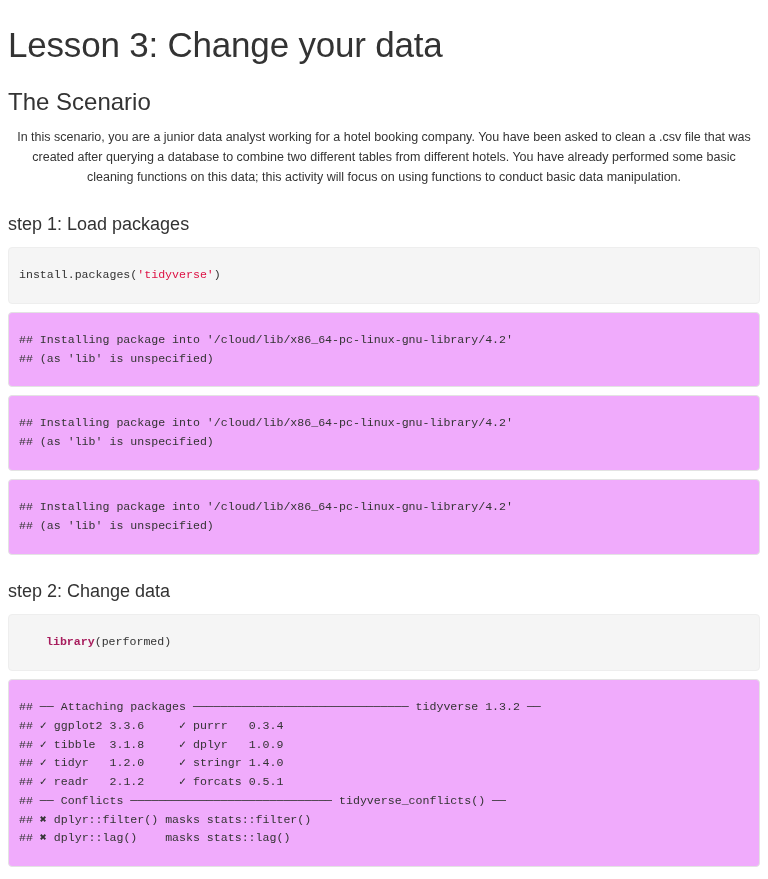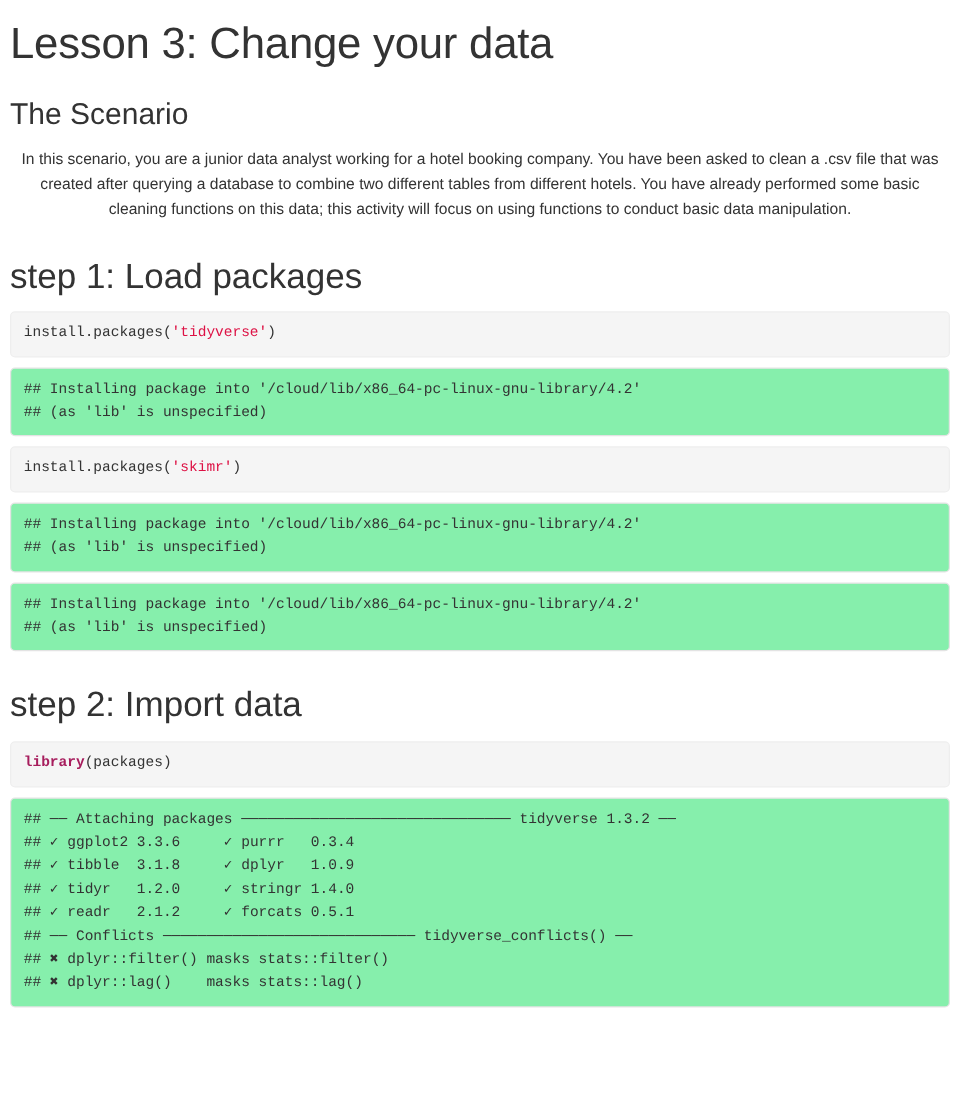--- a/index.html
+++ b/index.html
@@ -16,100 +16,99 @@
   .page {
     padding: 0 8px 6px 8px;
     box-sizing: border-box;
     width: 768px;
   }
   h1.doc-title {
     font-family: "Liberation Sans", sans-serif;
     font-size: 35px;
     font-weight: normal;
     color: #333333;
-    margin: 14px 0 0 0;
+    margin: 24px 0 0 0;
     line-height: 1.2;
     letter-spacing: -0.2px;
   }
   h2.section-heading {
     font-family: "Liberation Sans", sans-serif;
     font-size: 24px;
     font-weight: normal;
     color: #333333;
     margin: 22px 0 10px 0;
     line-height: 1.2;
   }
   h2.step-heading {
     font-family: "Liberation Sans", sans-serif;
-    font-size: 28px;
+    font-size: 18px;
     font-weight: normal;
     color: #333333;
     margin: 26px 0 12px 0;
     line-height: 1.2;
   }
   p.scenario-text {
     font-size: 12.5px;
     line-height: 1.62;
     color: #333333;
     margin: 0 0 6px 0;
     text-align: center;
   }
   pre {
     font-family: "Liberation Mono", "DejaVu Sans Mono", monospace;
     font-size: 11.6px;
     line-height: 1.62;
     margin: 0 0 8px 0;
-    padding: 8px 10px;
+    padding: 18px 10px;
     border-radius: 4px;
     white-space: pre;
     overflow: hidden;
     color: #333333;
     box-sizing: border-box;
   }
   pre.code-input {
     background: #f5f5f5;
     border: 1px solid #eeeeee;
   }
   pre.code-output {
-    background: #86efac;
+    background: #f0abfc;
     border: 1px solid #e3e3e3;
   }
   .str { color: #d14; }
-  .kw  { color: #a71d5d; font-weight: bold; }
+  .kw  { color: #a71d5d; font-weight: bold; margin-left: 27px; }
 </style>
 </head>
 <body>
 
 <div class="page">
 
   <h1 class="doc-title">Lesson 3: Change your data</h1>
 
   <h2 class="section-heading">The Scenario</h2>
 
   <p class="scenario-text">In this scenario, you are a junior data analyst working for a hotel booking company. You have been asked to clean a .csv file that was created after querying a database to combine two different tables from different hotels. You have already performed some basic cleaning functions on this data; this activity will focus on using functions to conduct basic data manipulation.</p>
 
   <h2 class="step-heading">step 1: Load packages</h2>
 
   <pre class="code-input"><span>install.packages(</span><span class="str">'tidyverse'</span><span>)</span></pre>
 
   <pre class="code-output">## Installing package into '/cloud/lib/x86_64-pc-linux-gnu-library/4.2'
 ## (as 'lib' is unspecified)</pre>
 
-  <pre class="code-input"><span>install.packages(</span><span class="str">'skimr'</span><span>)</span></pre>
 
   <pre class="code-output">## Installing package into '/cloud/lib/x86_64-pc-linux-gnu-library/4.2'
 ## (as 'lib' is unspecified)</pre>
 
 
   <pre class="code-output">## Installing package into '/cloud/lib/x86_64-pc-linux-gnu-library/4.2'
 ## (as 'lib' is unspecified)</pre>
 
-  <h2 class="step-heading">step 2: Import data</h2>
+  <h2 class="step-heading">step 2: Change data</h2>
 
-  <pre class="code-input"><span class="kw">library</span><span>(packages)</span></pre>
+  <pre class="code-input"><span class="kw">library</span><span>(performed)</span></pre>
 
   <pre class="code-output">## ── Attaching packages ─────────────────────────────── tidyverse 1.3.2 ──
 ## ✓ ggplot2 3.3.6     ✓ purrr   0.3.4
 ## ✓ tibble  3.1.8     ✓ dplyr   1.0.9
 ## ✓ tidyr   1.2.0     ✓ stringr 1.4.0
 ## ✓ readr   2.1.2     ✓ forcats 0.5.1
 ## ── Conflicts ───────────────────────────── tidyverse_conflicts() ──
 ## ✖ dplyr::filter() masks stats::filter()
 ## ✖ dplyr::lag()    masks stats::lag()</pre>
 

